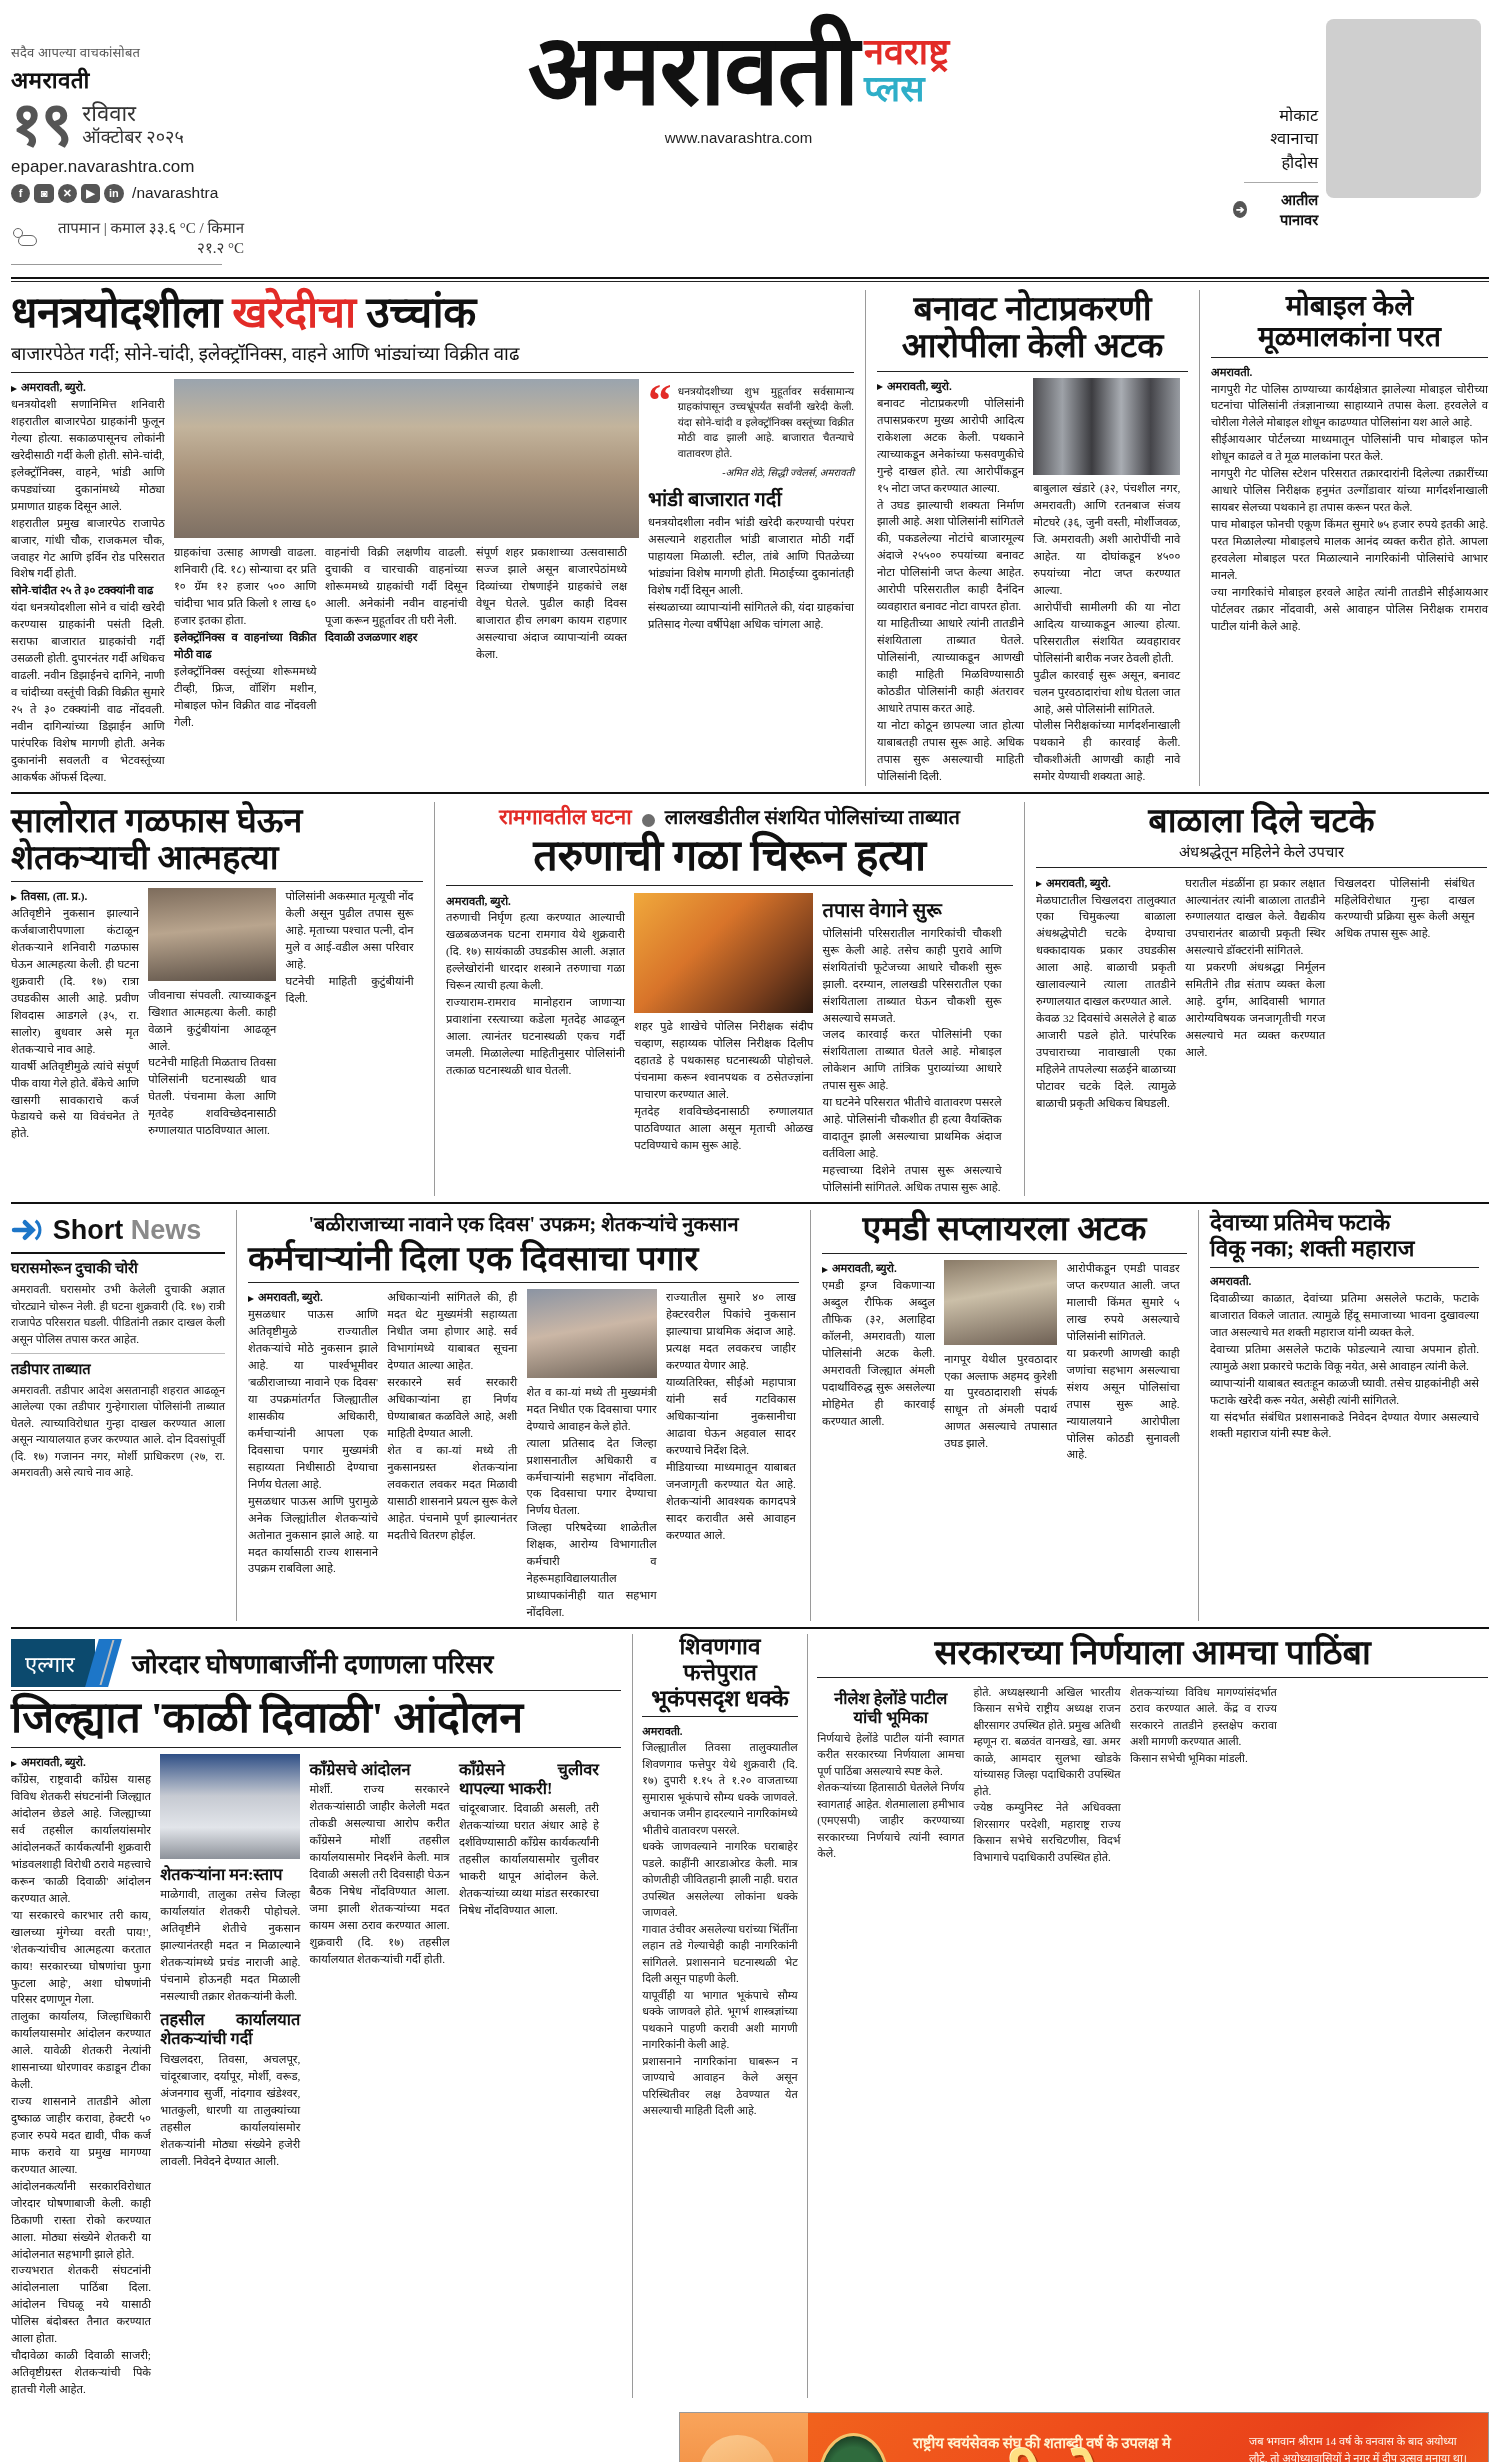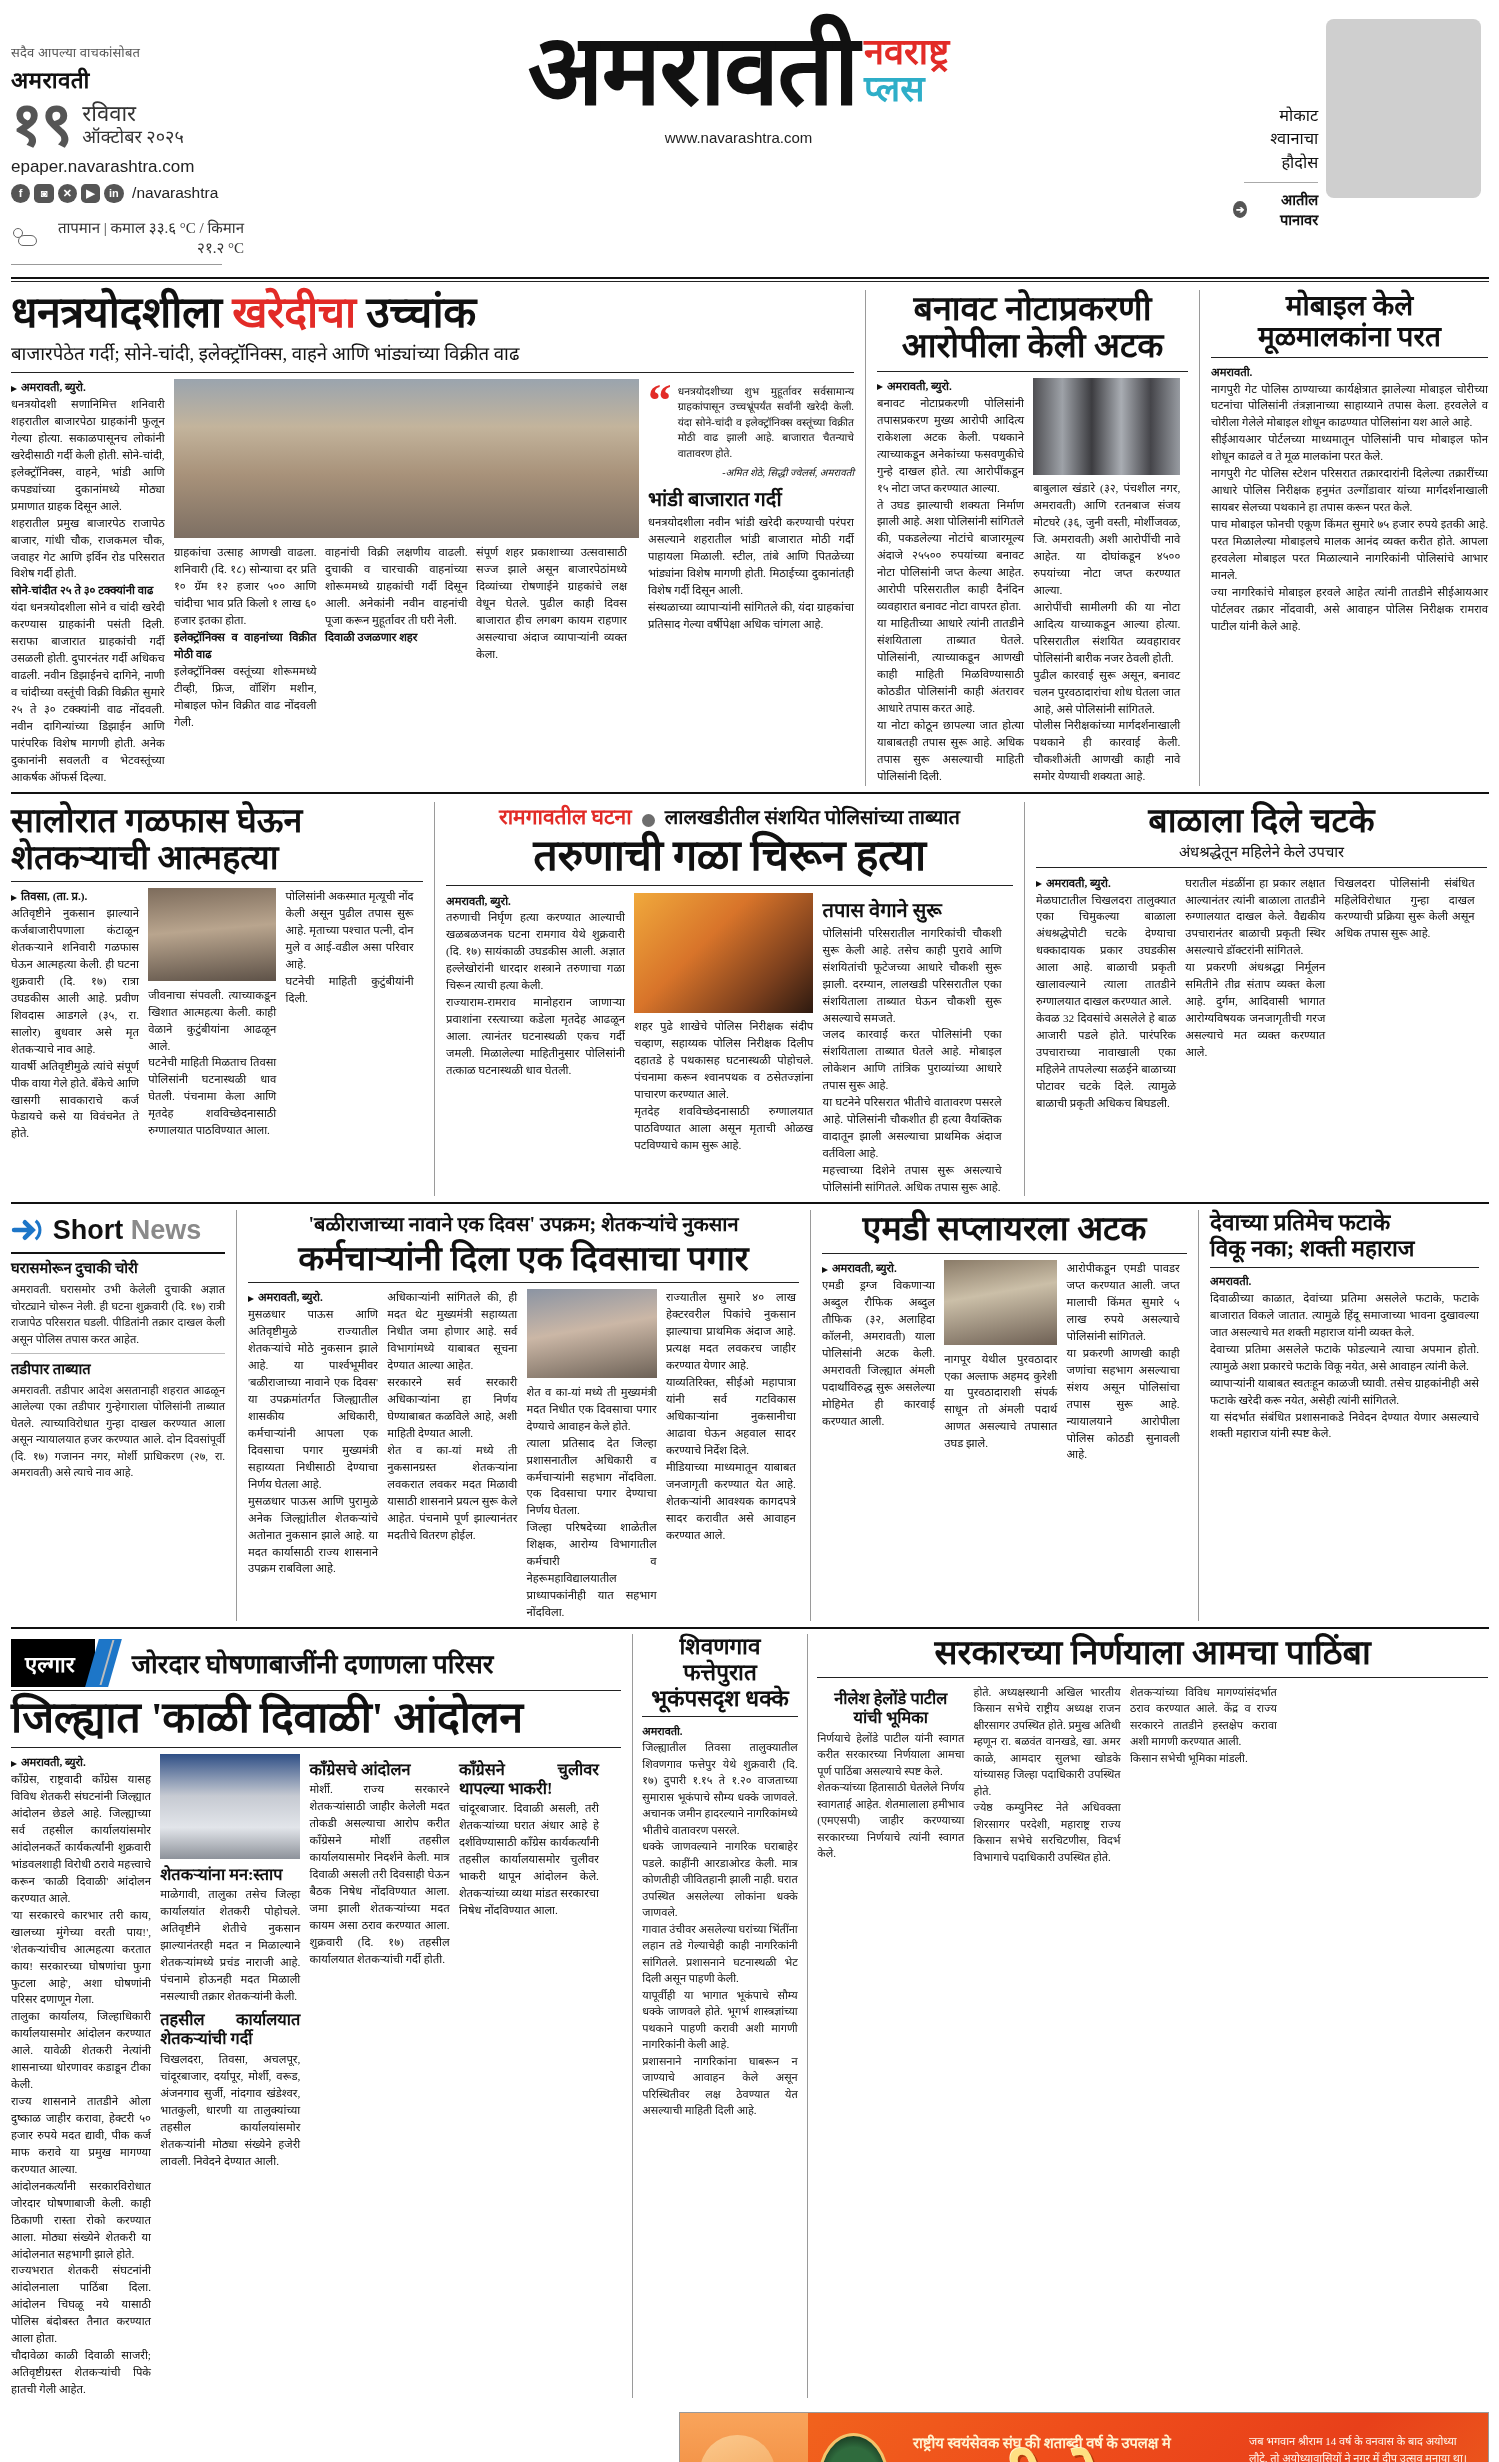--- a/index.html
+++ b/index.html
@@ -92,21 +92,21 @@
   .shortnews-hd { display: flex; align-items: center; gap: 7.8px; padding: 3.1px 0 4.7px; }
   .sn-ico { width: 34px; height: 34px; position: relative; flex: none; }
   .sn-text { font-size: 27px; font-weight: bold; font-family: "Liberation Sans", sans-serif; }
   .sn-text .b { color: #111; margin-top: 32px; }
   .sn-text .g { color: #8a8a8a; }
   .sn-rule { border-top: 2.3px solid #111; margin-bottom: 6.2px; }
   .sn-item-hd { font-size: 14.7px; font-weight: bold; line-height: 1.22; margin: 5.4px 0 3.1px; }
 
   
   .elgar { display: flex; align-items: stretch; height: 48px; margin: 4.7px 0 3.1px; }
-  .elgar-tag { background: #000000; color: #fff; font-size: 22px; font-weight: bold;
+  .elgar-tag { background: #0c4a6e; color: #fff; font-size: 22px; font-weight: normal;
                display: flex; align-items: center; padding: 0 20px 0 14px; position: relative; }
   .elgar-tag:after { content: ""; position: absolute; right: -20px; top: 0; bottom: 0;
                      width: 23px; background: #1d76c8; transform: skewX(-16deg); }
   .elgar-slash { width: 26px; position: relative; }
   .elgar-slash:after { content: ""; position: absolute; left: 11px; top: 1.6px; bottom: 1.6px;
                        width: 2.3px; background: #bdbdbd; transform: skewX(-16deg); }
   .elgar-title { flex: 1; display: flex; align-items: center; font-size: 26px; font-weight: bold;
                  padding-left: 11px; }
 
   
@@ -407,21 +407,21 @@
       </div>
       <div style="border-top:0.8px solid #bbb; margin:6.2px 0;"></div>
       <div>
         <div class="sn-item-hd">तडीपार ताब्यात</div>
         <div style="font-size:11px; line-height:1.5; text-align:justify;">अमरावती. तडीपार आदेश असतानाही शहरात आढळून आलेल्या एका तडीपार गुन्हेगाराला पोलिसांनी ताब्यात घेतले. त्याच्याविरोधात गुन्हा दाखल करण्यात आला असून न्यायालयात हजर करण्यात आले. दोन दिवसांपूर्वी (दि. १७) गजानन नगर, मोर्शी प्राधिकरण (२७, रा. अमरावती) असे त्याचे नाव आहे.</div>
       </div>
     </div>
 
     <div class="colsep" style="width:574px; padding:0 11px;">
       <div style="font-size:20px; font-weight:bold; text-align:center;">'बळीराजाच्या नावाने एक दिवस' उपक्रम; शेतकऱ्यांचे नुकसान</div>
-      <div class="hl-lg" style="text-align:center; margin-top:2.3px;">कर्मचाऱ्यांनी दिला एक दिवसाचा पगार</div>
+      <div class="hl-lg" style="text-align:left; margin-top:2.3px;">कर्मचाऱ्यांनी दिला एक दिवसाचा पगार</div>
       <div class="rule-thin" style="margin-top:5.4px;"></div>
       <div style="display:flex; gap:9.3px; margin-top:6.2px; font-size:11.3px; line-height:1.5; text-align:justify;">
         <div style="width:130px;">
           <p><span class="tri"></span><span class="byline">अमरावती, ब्युरो.</span></p>
           <p>मुसळधार पाऊस आणि अतिवृष्टीमुळे राज्यातील शेतकऱ्यांचे मोठे नुकसान झाले आहे. या पार्श्वभूमीवर 'बळीराजाच्या नावाने एक दिवस' या उपक्रमांतर्गत जिल्ह्यातील शासकीय अधिकारी, कर्मचाऱ्यांनी आपला एक दिवसाचा पगार मुख्यमंत्री सहाय्यता निधीसाठी देण्याचा निर्णय घेतला आहे.</p>
           <p>मुसळधार पाऊस आणि पुरामुळे अनेक जिल्ह्यांतील शेतकऱ्यांचे अतोनात नुकसान झाले आहे. या मदत कार्यासाठी राज्य शासनाने उपक्रम राबविला आहे.</p>
         </div>
         <div style="width:130px;">
           <p>अधिकाऱ्यांनी सांगितले की, ही मदत थेट मुख्यमंत्री सहाय्यता निधीत जमा होणार आहे. सर्व विभागांमध्ये याबाबत सूचना देण्यात आल्या आहेत.</p>
           <p>सरकारने सर्व सरकारी अधिकाऱ्यांना हा निर्णय घेण्याबाबत कळविले आहे, अशी माहिती देण्यात आली.</p>

